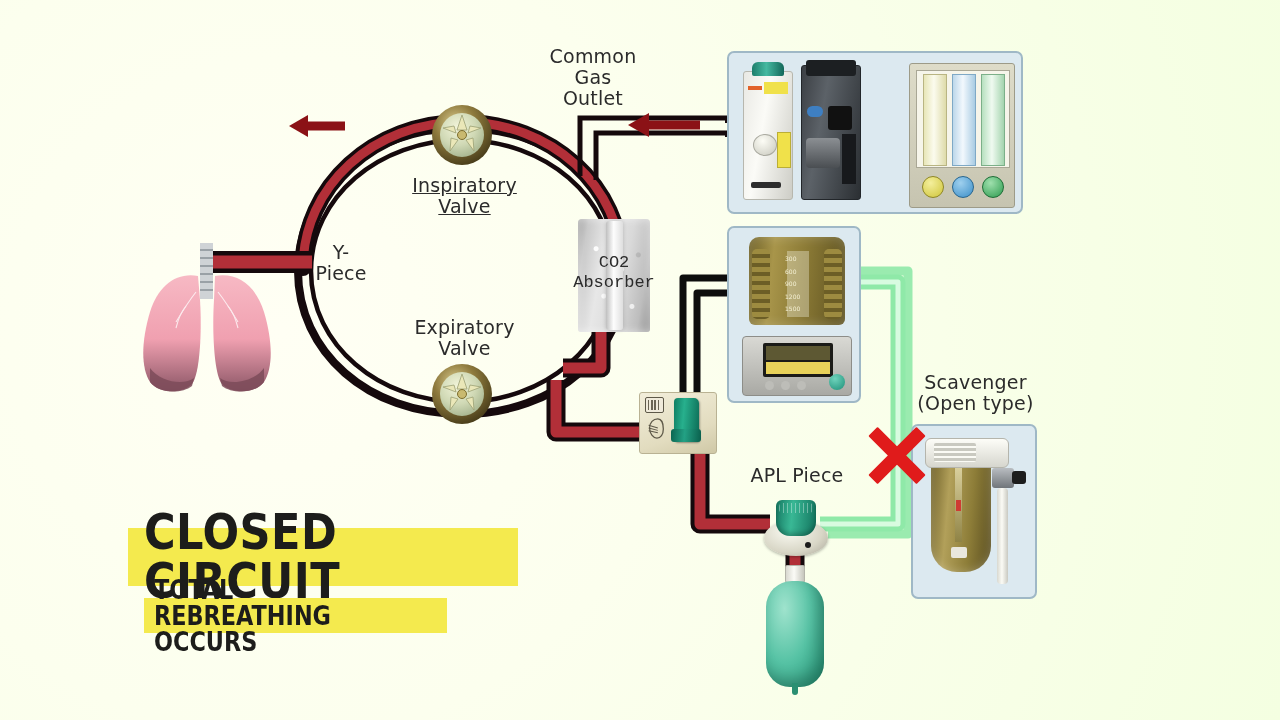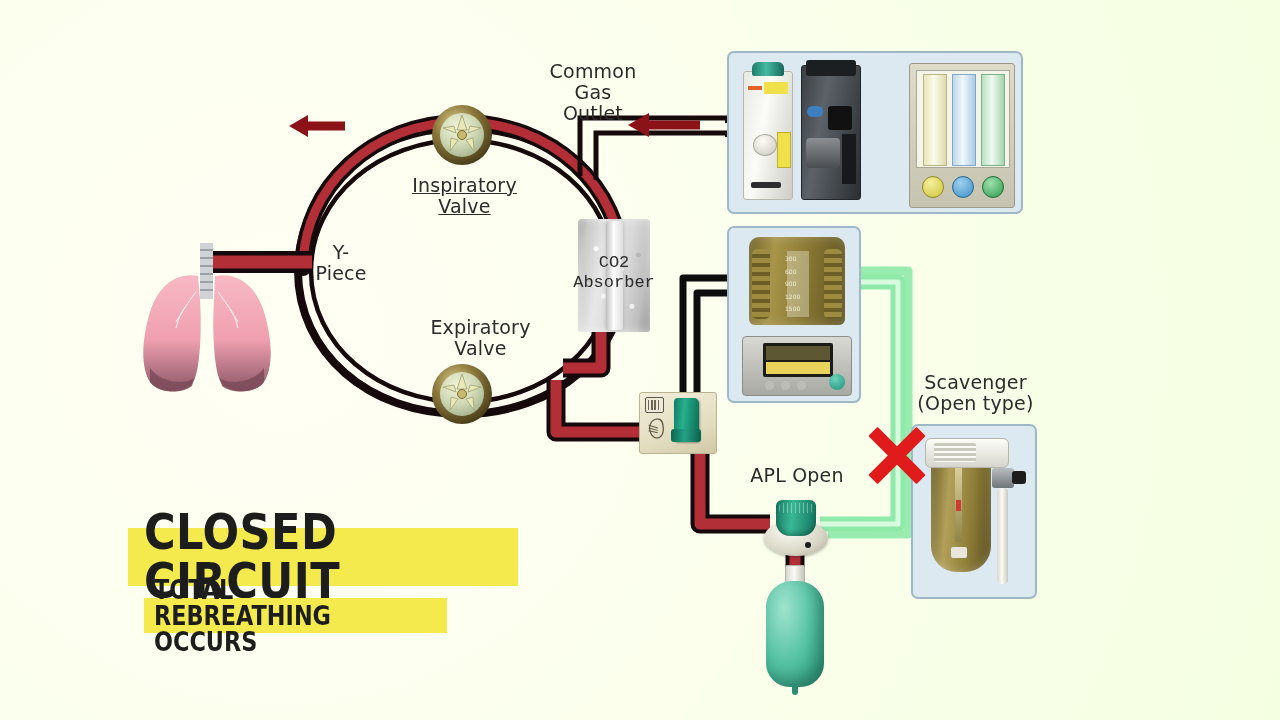--- a/index.html
+++ b/index.html
@@ -392,30 +392,30 @@
     <div class="neck"></div>
     <div class="body"></div>
     <div class="tail"></div>
   </div>
 
   <div id="xmark">
       <i></i>
       <i></i>
     </div>
 
-  <div class="lbl" style="left:523px;top:46px;width:140px;margin-top:15px;">Common
+  <div class="lbl" style="left:523px;top:46px;width:140px;">Common
 Gas
 Outlet</div>
   <div class="lbl" style="left:392px;top:175px;width:145px;text-decoration:underline;">Inspiratory
 Valve</div>
-  <div class="lbl" style="left:408px;top:317px;width:145px;">Expiratory
+  <div class="lbl" style="left:392px;top:317px;width:145px;">Expiratory
 Valve</div>
   <div class="lbl" style="left:300px;top:242px;width:82px;">Y-
 Piece</div>
-  <div class="lbl" style="left:733px;top:465px;width:128px;">APL Open</div>
+  <div class="lbl" style="left:733px;top:465px;width:128px;">APL Piece</div>
   <div class="lbl" style="left:903px;top:372px;width:145px;">Scavenger
 (Open type)</div>
 
   <div id="title-main">
     <span>CLOSED CIRCUIT</span>
   </div>
   <div id="title-sub">
     <span>TOTAL REBREATHING OCCURS</span>
   </div>
 

